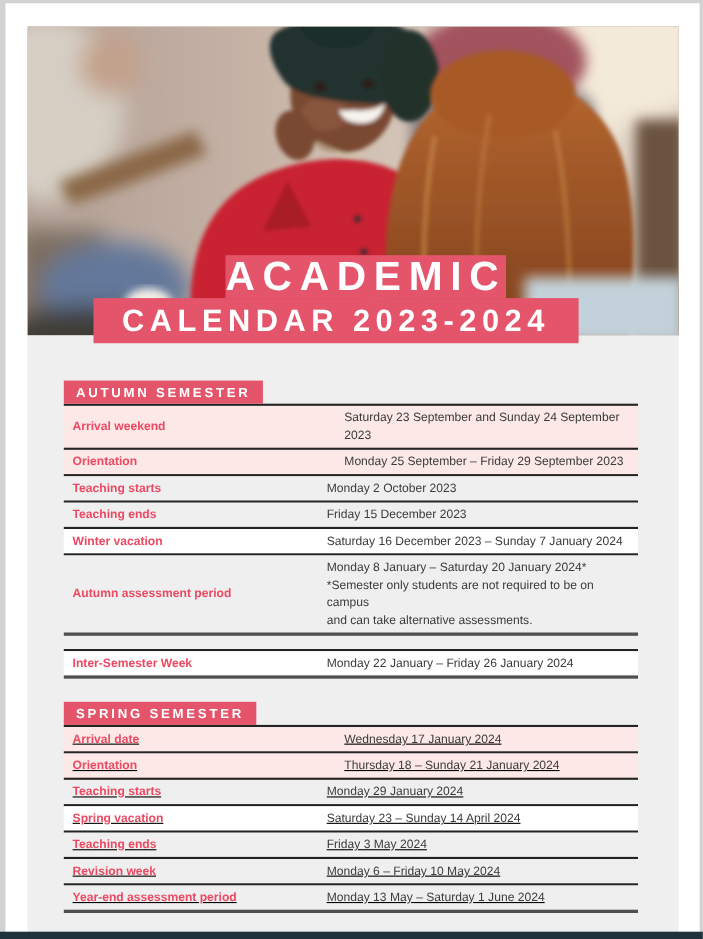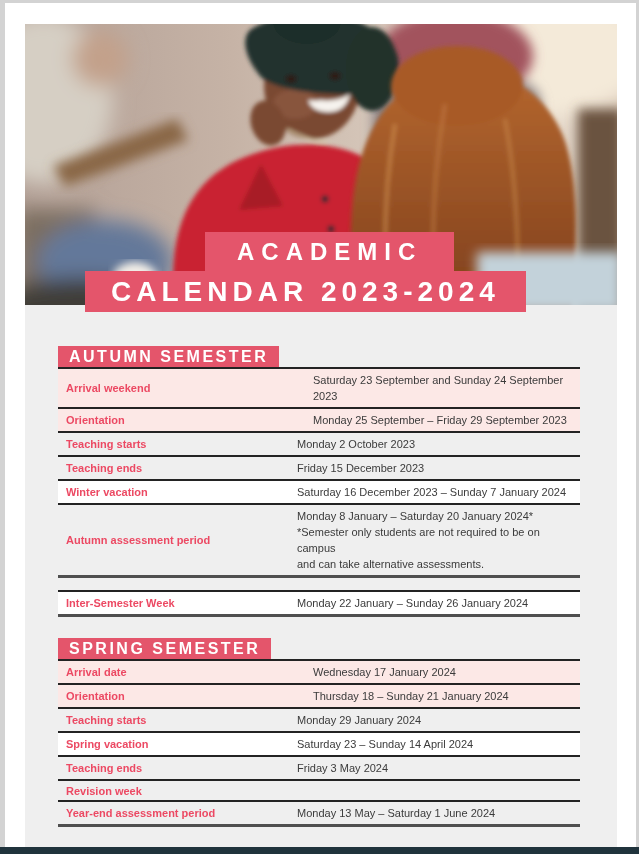--- a/index.html
+++ b/index.html
@@ -18,35 +18,35 @@
     position:absolute;left:20px;top:21px;width:592px;height:281px;
     overflow:hidden;background:#c6b3a6;
   }
   .photo svg{display:block;}
   
   .title-banner{
     position:absolute;z-index:3;display:inline-flex;align-items:center;
     background:var(--accent,#e4556b);color:#ffffff;font-weight:bold;
     white-space:nowrap;
   }
-  .title-line1{left:200px;top:229px;height:39px;padding:0 32px;font-size:24px;letter-spacing:7px;}
+  .title-line1{left:200px;top:229px;height:39px;padding:0 0;font-size:37px;letter-spacing:7px;}
   .title-line2{left:80px;top:268px;height:41px;padding:0 26px;font-size:28px;letter-spacing:5px;}
   
   .content-panel{
     position:absolute;left:20px;top:302px;width:592px;height:549px;
     background:var(--panel-gray,#efefef);
   }
   .section{margin:0 0 0 33px;width:522px;}
   .section-banner{
     display:inline-flex;align-items:center;height:21px;padding:0 11px;
     background:var(--accent,#e4556b);color:#fff;
-    font-size:16px;font-weight:bold;letter-spacing:2.5px;white-space:nowrap;
+    font-size:12px;font-weight:bold;letter-spacing:2.5px;white-space:nowrap;
   }
   .section.autumn{padding-top:41px;}
-  .section.spring{padding-top:21px;}
+  .section.spring{padding-top:21px;text-decoration:underline;}
   .cal-table{border-top:2px solid var(--border-dark,#232323);}
   .row{
     display:flex;align-items:center;min-height:19px;
     border-bottom:2px solid var(--border-dark,#232323);
     font-size:11px;
   }
   .row.thick{border-bottom:3px solid var(--border-thick,#4f4f4f);}
   .row.tint-pink{background:var(--row-pink,#fce8e6);gap:16px;}
   .row.tint-gray{background:var(--panel-gray,#efefef);}
   .row.tint-white{background:#ffffff;align-items:center;}
@@ -205,21 +205,21 @@
             <div class="cell value">
               <div>Monday 8 January – Saturday 20 January 2024*</div>
               <div>*Semester only students are not required to be on campus</div>
               <div>and can take alternative assessments.</div>
             </div>
           </div>
           <div class="row spacer-row"></div>
           <div class="row tint-white thick">
             <div class="cell label">Inter-Semester Week</div>
             <div class="cell value">
-              <div>Monday 22 January – Sunday 26 January 2024</div>
+              <div>Monday 22 January – Friday 26 January 2024</div>
             </div>
           </div>
         </div>
     </div>
 
     <div class="section spring">
       <div class="section-banner">SPRING SEMESTER</div>
       <div class="cal-table">
           <div class="row tint-pink">
             <div class="cell label">Arrival date</div>
@@ -246,20 +246,23 @@
             </div>
           </div>
           <div class="row tint-gray">
             <div class="cell label">Teaching ends</div>
             <div class="cell value">
               <div>Friday 3 May 2024</div>
             </div>
           </div>
           <div class="row tint-gray">
             <div class="cell label">Revision week</div>
+            <div class="cell value">
+              <div>Monday 6 – Friday 10 May 2024</div>
+            </div>
           </div>
           <div class="row tint-gray thick">
             <div class="cell label">Year-end assessment period</div>
             <div class="cell value">
               <div>Monday 13 May – Saturday 1 June 2024</div>
             </div>
           </div>
         </div>
     </div>
 

